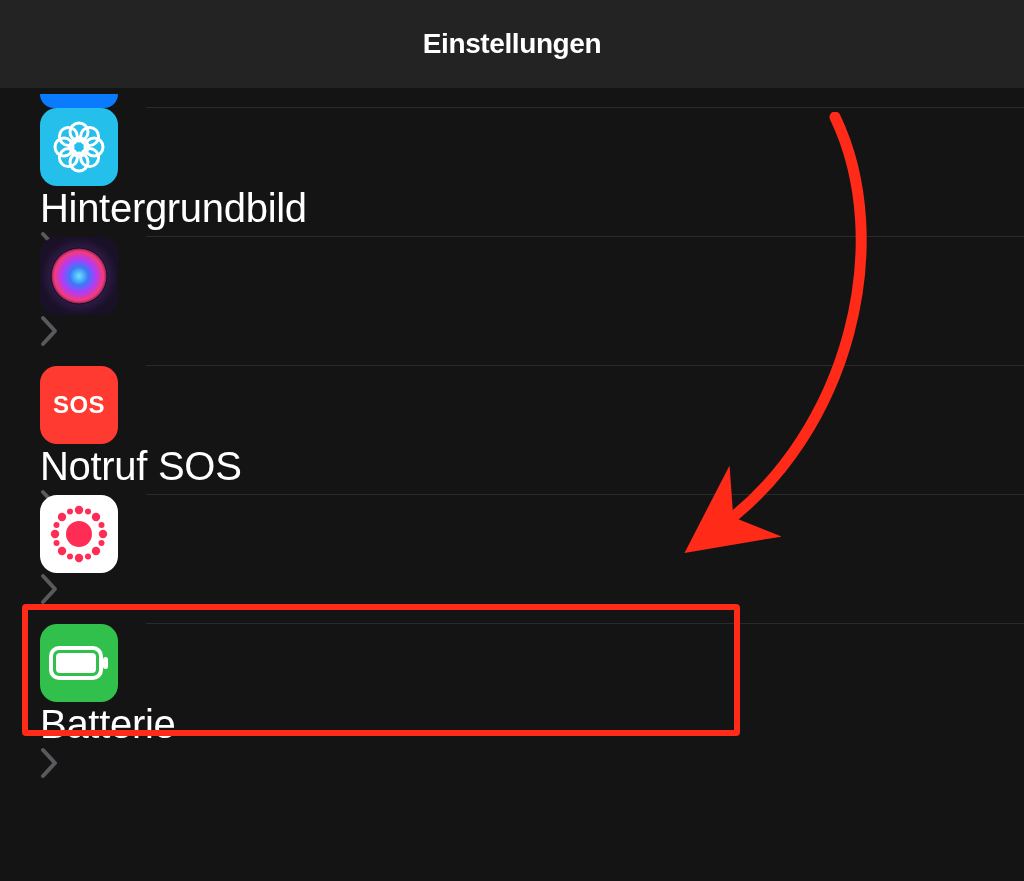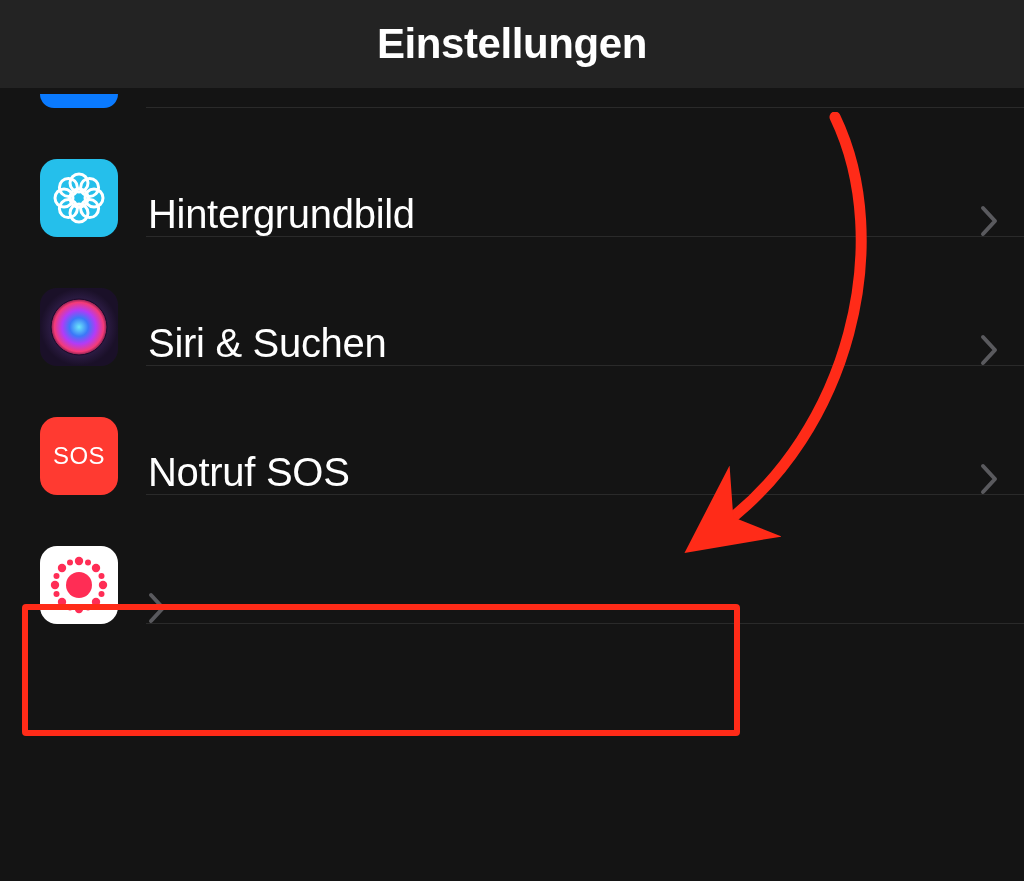--- a/index.html
+++ b/index.html
@@ -13,35 +13,36 @@
     position: relative;
   }
   .header {
     height: 88px;
     background: #232323;
     display: flex;
     align-items: center;
     justify-content: center;
   }
   .header-title {
-    font-size: 42px;
+    font-size: 28px;
     font-weight: 600;
     letter-spacing: -0.4px;
     color: #fff;
   }
   .list {
     padding: 0;
   }
   .row {
     display: flex;
-    align-items: flex-end;
+    align-items: flex-start;
     height: 129px;
     padding-left: 40px;
     padding-right: 8px;
     position: relative;
+    flex-direction: column;
   }
   .row.first {
     height: 20px; 
     padding-left: 40px;
   }
   .sep {
     position: absolute;
     left: 146px;
     right: 0;
     bottom: 0;
@@ -94,21 +95,21 @@
   
   .icon-wallpaper { background: #25bfeb; }
   .icon-siri { background: radial-gradient(circle at 50% 50%, #5a3a8a 0%, #1a1028 70%); }
   .icon-faceid { background: #30c04b; }
   .icon-sos { background: #ff3a31; }
   .icon-exposure { background: #ffffff; }
   .icon-battery { background: #30c04b; }
 
   .sos-text {
     color: #fff;
-    font-weight: 400;
+    font-weight: 700;
     font-size: 24px;
     letter-spacing: 0.5px;
     font-family: -apple-system, Helvetica, Arial, sans-serif;
   }
 
   
   .highlight-box {
     position: absolute;
     left: 22px;
     top: 604px;
@@ -175,21 +176,20 @@
             <stop offset="30%" stop-color="#3a7cff"></stop>
             <stop offset="55%" stop-color="#b83cff"></stop>
             <stop offset="80%" stop-color="#ff3c7a"></stop>
             <stop offset="100%" stop-color="#1a0a2a"></stop>
           </radialGradient>
         </defs>
         <circle cx="39" cy="39" r="28" fill="url(#sirig)" opacity="0.95"></circle>
         <circle cx="39" cy="39" r="28" fill="none" stroke="#1a0a2a" stroke-width="1"></circle>
       </svg>
     </div>
-    <div class="row-label">Siri &amp; Suchen</div>
     <div class="chevron">
       <svg viewBox="0 0 18 32">
           <polyline points="3,3 15,16 3,29"></polyline>
         </svg>
     </div>
     <div class="sep"></div>
   </div>
 
 
   <div class="row">
@@ -230,20 +230,36 @@
       </svg>
     </div>
     <div class="chevron">
       <svg viewBox="0 0 18 32">
           <polyline points="3,3 15,16 3,29"></polyline>
         </svg>
     </div>
     <div class="sep"></div>
   </div>
 
+  <div class="row">
+    <div class="app-icon icon-battery">
+      <svg width="60" height="34" viewBox="0 0 60 34">
+        <rect x="2" y="2" width="50" height="30" rx="8" fill="none" stroke="#ffffff" stroke-width="4"></rect>
+        <rect x="7" y="7" width="40" height="20" rx="4" fill="#ffffff"></rect>
+        <rect x="54" y="11" width="5" height="12" rx="2.5" fill="#ffffff"></rect>
+      </svg>
+    </div>
+    <div class="row-label">Batterie</div>
+    <div class="chevron">
+      <svg viewBox="0 0 18 32">
+          <polyline points="3,3 15,16 3,29"></polyline>
+        </svg>
+    </div>
+
+  </div>
 
 </div>
 
 <div class="highlight-box"></div>
 
 <svg class="arrow-annot" viewBox="0 0 240 470">
   <defs>
     <marker id="arrowhead" markerWidth="8" markerHeight="8" refX="4" refY="4" orient="auto" markerUnits="strokeWidth">
       <path d="M0,0 L8,4 L0,8 L2.5,4 Z" fill="#ff2b18"></path>
     </marker>

